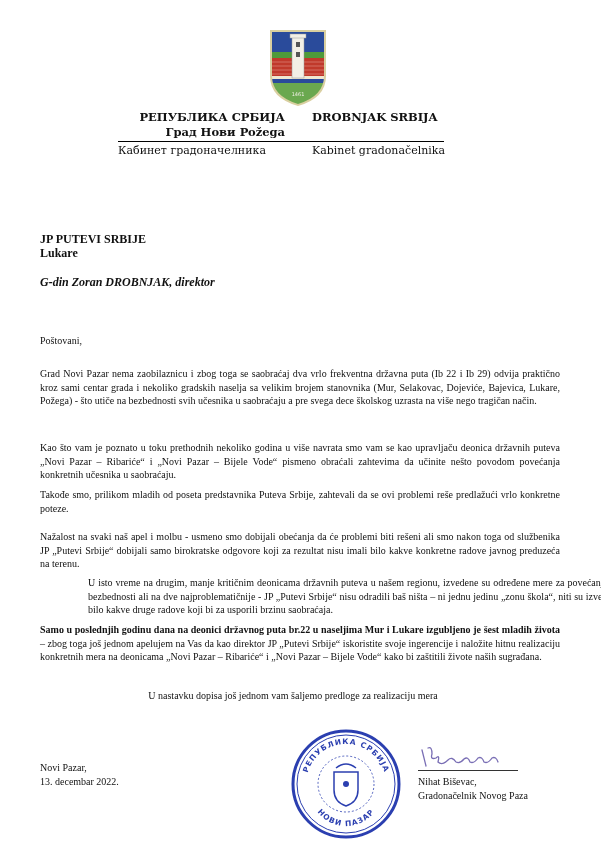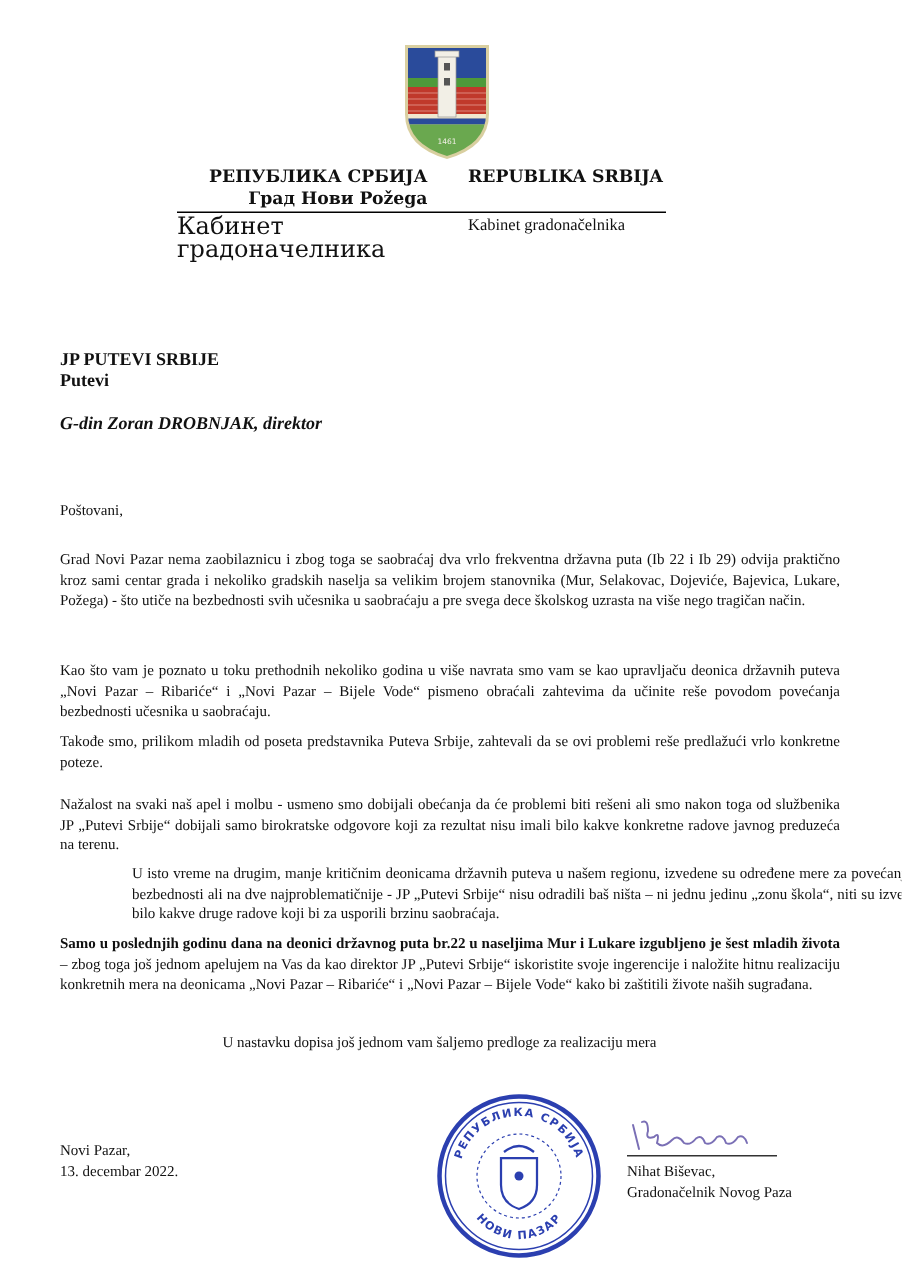--- a/index.html
+++ b/index.html
@@ -7,22 +7,22 @@
   .page { position: absolute; left: 0; top: 0; width: 601px; height: 743px; background: #fff; }
 
   
   .crest { position: absolute; left: 268px; top: 28px; width: 60px; height: 78px; }
 
   
   .lh { position: absolute; font-family: "DejaVu Serif", serif; font-size: 11.5px; line-height: 15px; }
   .lh-left { left: 120px; top: 110px; width: 165px; text-align: right; font-weight: bold; }
   .lh-right { left: 312px; top: 110px; width: 160px; text-align: left; font-weight: bold; }
   .lh-rule { position: absolute; left: 118px; top: 141px; width: 326px; height: 1px; background: #000; }
-  .lh-sub-left { left: 118px; top: 143px; width: 170px; text-align: left; font-weight: normal; font-size: 16px; }
-  .lh-sub-right { left: 312px; top: 143px; width: 160px; text-align: left; font-weight: normal; font-size: 11px; font-family: Liberation Serif, serif; }
+  .lh-sub-left { left: 118px; top: 143px; width: 170px; text-align: left; font-weight: normal; font-size: 11px; }
+  .lh-sub-right { left: 312px; top: 143px; width: 160px; text-align: left; font-weight: normal; font-size: 11px; }
 
   
   .txt { position: absolute; font-family: "Liberation Serif", serif; font-size: 10px; line-height: 13.6px; color: #111; }
   .recipient { left: 40px; top: 232px; font-weight: bold; font-size: 12px; line-height: 14px; }
   .director { left: 40px; top: 276px; font-weight: bold; font-style: italic; font-size: 12px; }
   .greeting { left: 40px; top: 334px; }
   .para { left: 40px; width: 520px; text-align: justify; }
   .p1 { top: 367px; }
   .p2 { top: 441px; }
   .p3 { top: 488px; }
@@ -69,36 +69,36 @@
       <rect x="28" y="24" width="4" height="5" fill="#555"></rect>
     </g>
     <text x="30" y="68" font-size="5" text-anchor="middle" fill="#f2efe6" font-family="DejaVu Sans, sans-serif">1461</text>
   </svg>
 
   <div class="lh lh-left">
     <span class="lineblock">РЕПУБЛИКА СРБИЈА</span>
     <span class="lineblock">Град Нови Požega</span>
   </div>
   <div class="lh lh-right">
-    <span class="lineblock">REPUBLIKA SRBIJA</span>
+    <span class="lineblock">DROBNJAK SRBIJA</span>
   </div>
   <div class="lh-rule"></div>
   <div class="lh lh-sub-left">Кабинет градоначелника</div>
   <div class="lh lh-sub-right">Kabinet gradonačelnika</div>
 
   <div class="txt recipient">
     <span class="lineblock">JP PUTEVI SRBIJE</span>
-    <span class="lineblock">Putevi</span>
+    <span class="lineblock">Lukare</span>
   </div>
   <div class="txt director">G-din Zoran DROBNJAK, direktor</div>
 
   <div class="txt greeting">Poštovani,</div>
 
   <div class="txt para p1">Grad Novi Pazar nema zaobilaznicu i zbog toga se saobraćaj dva vrlo frekventna državna puta (Ib 22 i Ib 29) odvija praktično kroz sami centar grada i nekoliko gradskih naselja sa velikim brojem stanovnika (Mur, Selakovac, Dojeviće, Bajevica, Lukare, Požega) - što utiče na bezbednosti svih učesnika u saobraćaju a pre svega dece školskog uzrasta na više nego tragičan način.</div>
-  <div class="txt para p2">Kao što vam je poznato u toku prethodnih nekoliko godina u više navrata smo vam se kao upravljaču deonica državnih puteva „Novi Pazar – Ribariće“ i „Novi Pazar – Bijele Vode“ pismeno obraćali zahtevima da učinite reše povodom povećanja bezbednosti učesnika u saobraćaju.</div>
+  <div class="txt para p2">Kao što vam je poznato u toku prethodnih nekoliko godina u više navrata smo vam se kao upravljaču deonica državnih puteva „Novi Pazar – Ribariće“ i „Novi Pazar – Bijele Vode“ pismeno obraćali zahtevima da učinite nešto povodom povećanja konkretnih učesnika u saobraćaju.</div>
   <div class="txt para p3">Takođe smo, prilikom mladih od poseta predstavnika Puteva Srbije, zahtevali da se ovi problemi reše predlažući vrlo konkretne poteze.</div>
   <div class="txt para p4">Nažalost na svaki naš apel i molbu - usmeno smo dobijali obećanja da će problemi biti rešeni ali smo nakon toga od službenika JP „Putevi Srbije“ dobijali samo birokratske odgovore koji za rezultat nisu imali bilo kakve konkretne radove javnog preduzeća na terenu.</div>
   <div class="txt para p5">U isto vreme na drugim, manje kritičnim deonicama državnih puteva u našem regionu, izvedene su određene mere za povećanje bezbednosti ali na dve najproblematičnije - JP „Putevi Srbije“ nisu odradili baš ništa – ni jednu jedinu „zonu škola“, niti su izveli bilo kakve druge radove koji bi za usporili brzinu saobraćaja.</div>
   <div class="txt para p6"><b class="em">Samo u poslednjih godinu dana na deonici državnog puta br.22 u naseljima Mur i Lukare izgubljeno je šest mladih života</b><span> – zbog toga još jednom apelujem na Vas da kao direktor JP „Putevi Srbije“ iskoristite svoje ingerencije i naložite hitnu realizaciju konkretnih mera na deonicama „Novi Pazar – Ribariće“ i „Novi Pazar – Bijele Vode“ kako bi zaštitili živote naših sugrađana.</span></div>
 
   <div class="txt closing">U nastavku dopisa još jednom vam šaljemo predloge za realizaciju mera</div>
 
   <div class="txt place">
     <span class="lineblock">Novi Pazar,</span>
     <span class="lineblock">13. decembar 2022.</span>

